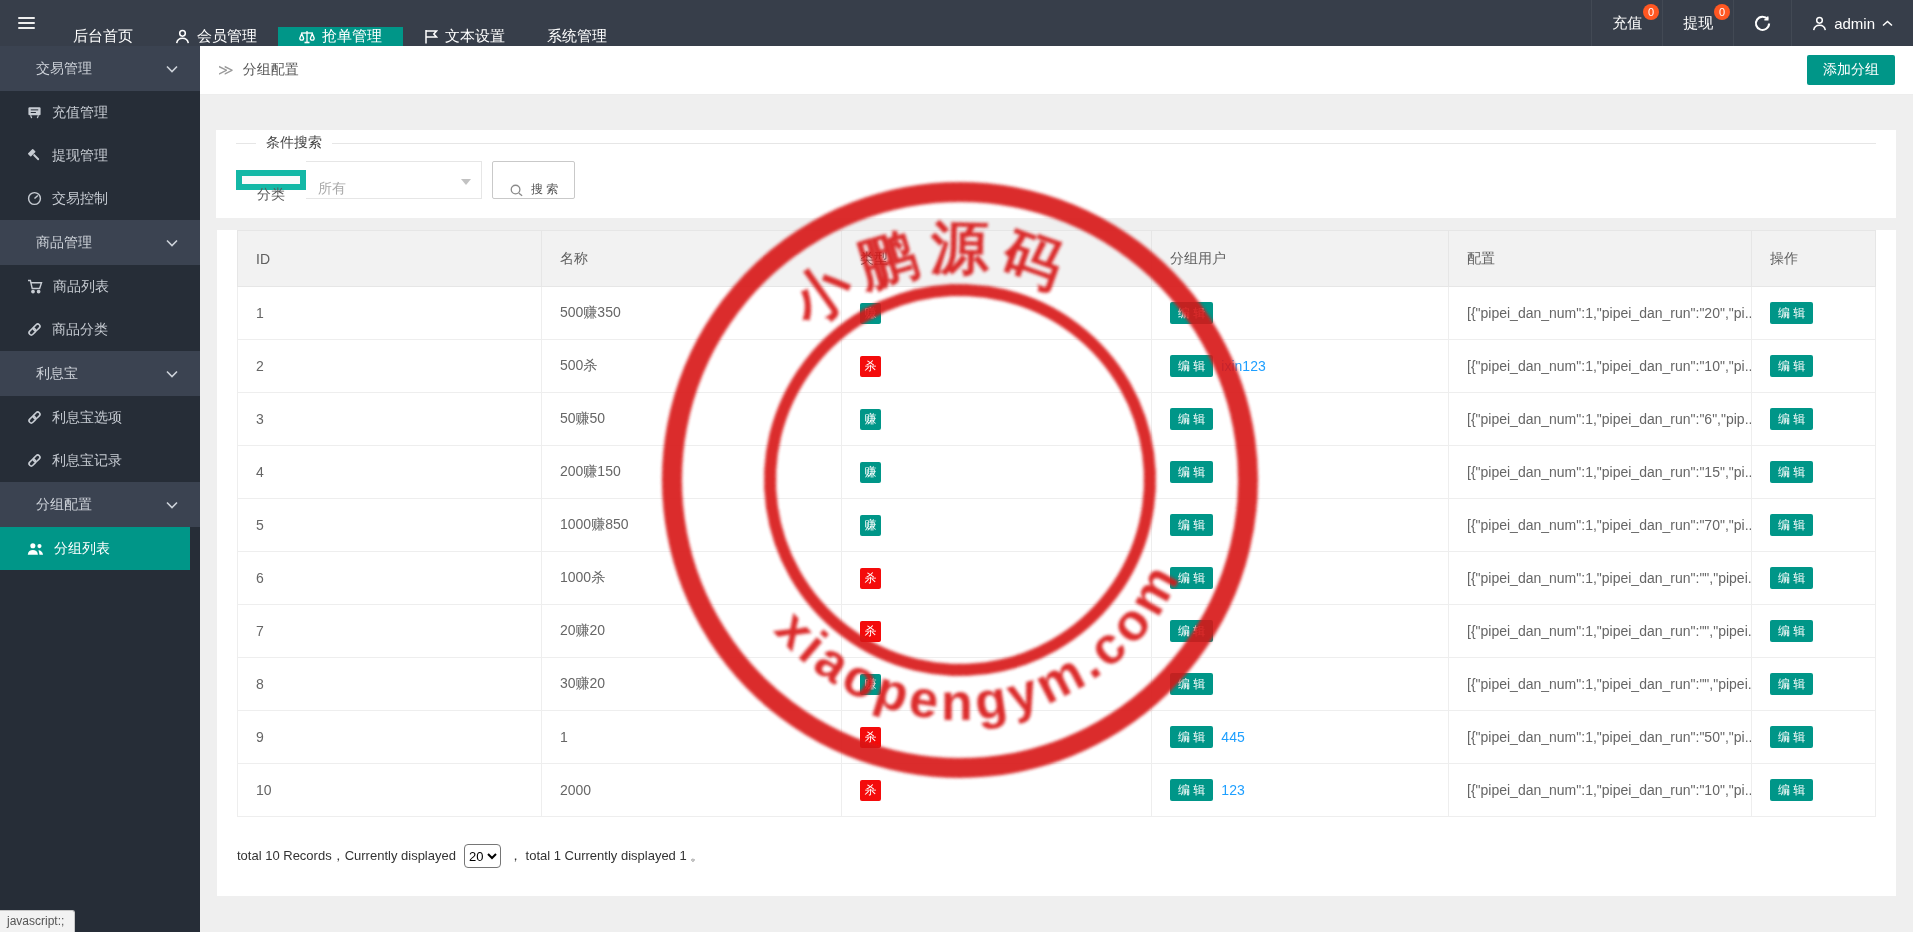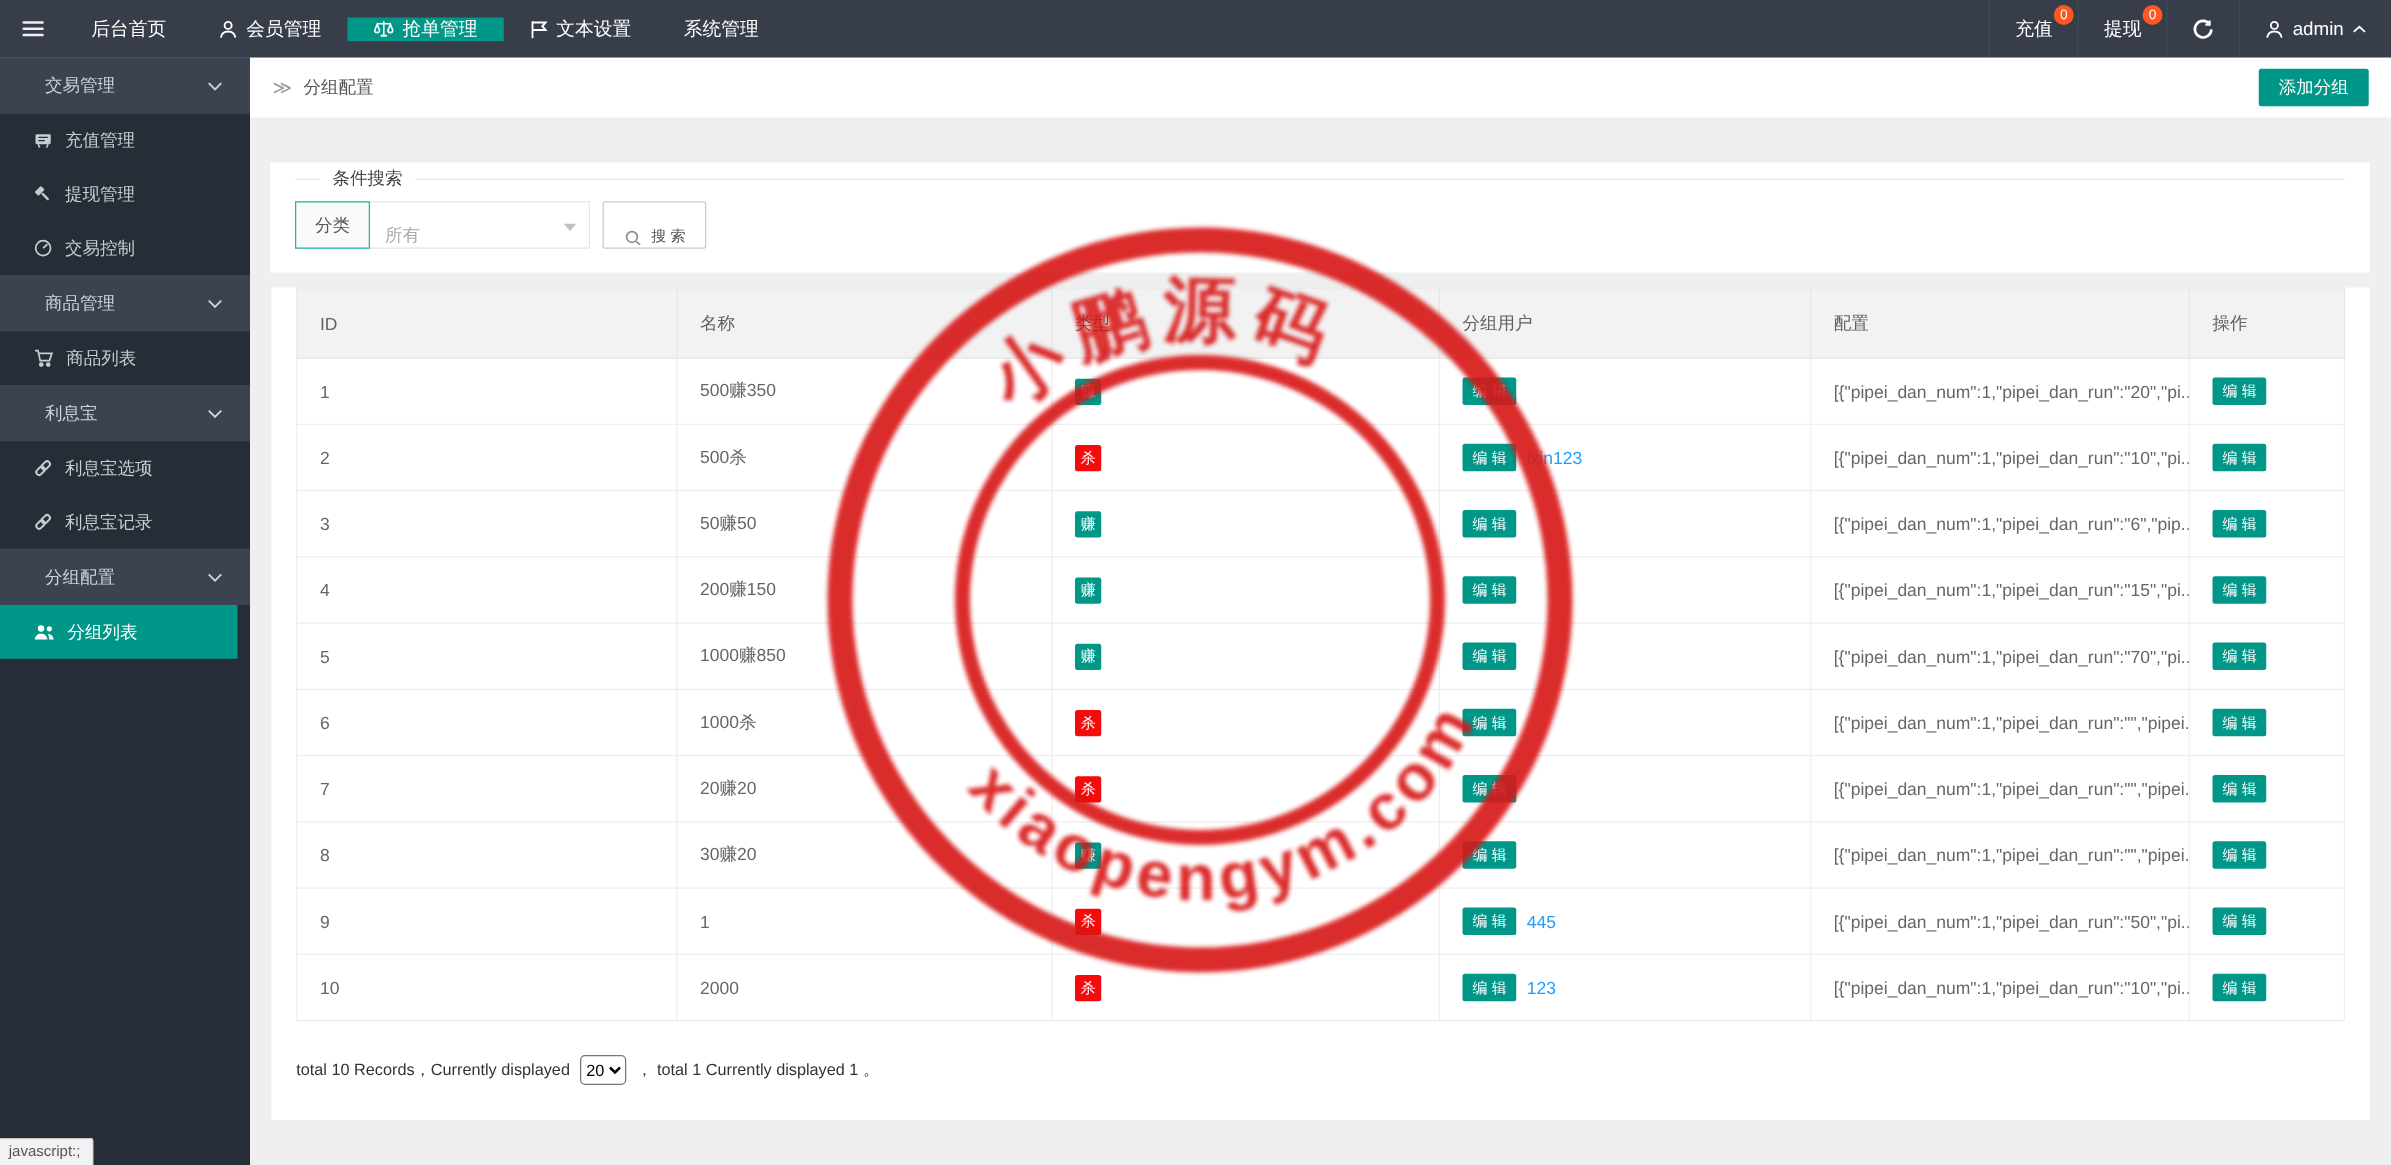--- a/index.html
+++ b/index.html
@@ -30,21 +30,21 @@
   .crumb-bar{position:absolute;left:200px;top:46px;right:0;height:49px;background:#fff;border-bottom:1px solid #ededed;display:flex;align-items:center;padding:0 18px;box-sizing:border-box;z-index:20}
   .crumb-icon{color:#9a9a9a;font-size:15px;margin-right:9px}
   .crumb-title{color:#555;font-size:14px}
   .btn-add{margin-left:auto;background:#009688;color:#ffffff;font-size:14px;height:30px;padding:0 16px;border:none;border-radius:2px;cursor:pointer}
   
   .content{position:absolute;left:200px;top:95px;right:0;bottom:0;background:#efefef}
   .search-card{margin:35px 17px 12px 16px;background:#fff;padding:4px 20px 19px;box-sizing:border-box}
   fieldset.cond{border:none;border-top:1px solid #e6e6e6;margin:0;padding:0}
   fieldset.cond legend{margin-left:20px;padding:0 10px;font-size:14px;color:#444}
   .form-row{display:flex;margin-top:9px;align-items:center}
-  .fl-label{height:38px;line-height:36px;border:1px solid #14b8a6;background:#fafafa;padding:0 15px;font-size:14px;color:#575757;box-sizing:border-box}
+  .fl-label{height:20px;line-height:36px;border:6px solid #14b8a6;background:#fafafa;padding:0 15px;font-size:14px;color:#575757;box-sizing:border-box}
   .fl-select{height:38px;width:176px;border:1px solid #e6e6e6;border-left:none;background:#fff;display:flex;align-items:flex-end;padding:0 12px;box-sizing:border-box;color:#a9a9a9;font-size:14px;position:relative;cursor:pointer}
   .caret-down{position:absolute;right:10px;top:17px;width:0;height:0;border-left:5px solid transparent;border-right:5px solid transparent;border-top:6px solid #c2c2c2}
   .btn-search{margin-left:10px;height:38px;border:1px solid #c9c9c9;background:#fff;border-radius:2px;padding:0 16px;display:flex;align-items:flex-end;gap:7px;font-size:12px;color:#555;cursor:pointer}
   
   .table-card{margin:0 17px;background:#fff;padding:0 20px 28px;box-sizing:border-box}
   table{width:100%;border-collapse:collapse;table-layout:fixed}
   th{background:#f2f2f2;height:53px;font-weight:normal;text-align:left;padding-left:18px;font-size:14px;color:#5f5f5f;border:1px solid #e6e6e6}
   td{height:50px;padding-left:18px;font-size:14px;color:#666;border:1px solid #eee;white-space:nowrap;overflow:hidden}
   .badge-type{display:inline-block;min-width:21px;height:21px;line-height:21px;text-align:center;color:#fff;font-size:12px;border-radius:2px}
   .btn-edit{display:inline-block;background:#009688;color:#fff;font-size:12px;height:22px;line-height:22px;padding:0 8px;border-radius:2px;border:none;cursor:pointer;vertical-align:middle}
@@ -62,21 +62,21 @@
 <body>
 
 <header class="navbar">
   <div class="burger">
     <span class="bars">
         <i></i>
         <i></i>
         <i></i>
       </span>
   </div>
-  <nav style="display:flex;align-items:center">
+  <nav style="display:flex;align-items:flex-end">
     <div class="nav-item">
       <span>后台首页</span>
     </div>
     <div class="nav-item">
       <span class="icon">
         <svg width="15" height="15" viewBox="0 0 16 16">
             <circle cx="8" cy="4.6" r="3" fill="none" stroke="#fff" stroke-width="1.6"></circle>
             <path d="M1.8 15c.6-3.6 3.2-5.2 6.2-5.2s5.6 1.6 6.2 5.2" fill="none" stroke="#fff" stroke-width="1.6"></path>
           </svg>
       </span>
@@ -193,20 +193,31 @@
   </div>
   <div class="side-item">
     <span class="icon">
         <svg width="16" height="15" viewBox="0 0 16 15" fill="none" stroke="#c7ccd3" stroke-width="1.4">
           <path d="M1 1.5h2.4l1.8 8h7.4l1.9-5.8H4"></path>
           <circle cx="6" cy="12.6" r="1.2" fill="#c7ccd3"></circle>
           <circle cx="11.6" cy="12.6" r="1.2" fill="#c7ccd3"></circle>
         </svg>
       </span>
     <span>商品列表</span>
+  </div>
+  <div class="side-item">
+    <span class="icon">
+        <svg width="15" height="15" viewBox="0 0 16 16" fill="none" stroke="#c7ccd3" stroke-width="1.7">
+          <g transform="rotate(-45 8 8)">
+            <rect x="0.8" y="5.6" width="8" height="4.8" rx="2.4"></rect>
+            <rect x="7.2" y="5.6" width="8" height="4.8" rx="2.4"></rect>
+          </g>
+        </svg>
+      </span>
+    <span>商品分类</span>
   </div>
 
   <div class="side-head">
     <span>利息宝</span>
     <span class="icon">
         <svg width="12" height="8" viewBox="0 0 12 8" fill="none" stroke="#cdd2d9" stroke-width="1.6">
           <polyline points="1,1.5 6,6.5 11,1.5"></polyline>
         </svg>
       </span>
   </div>

